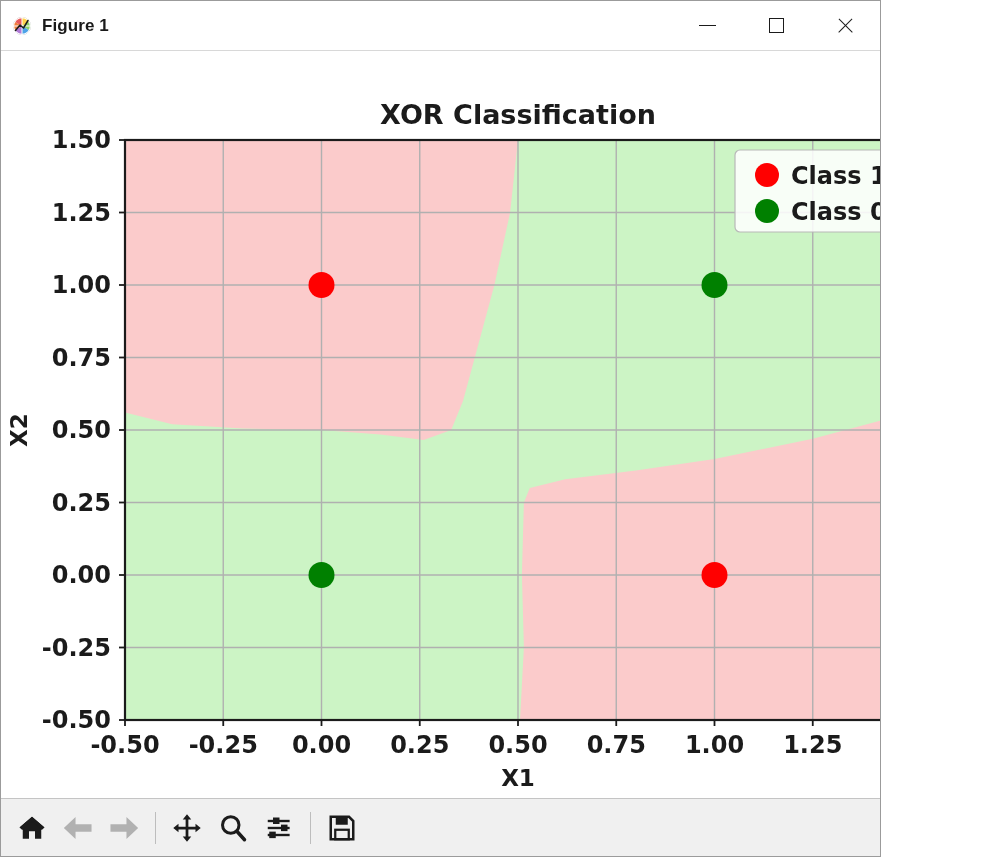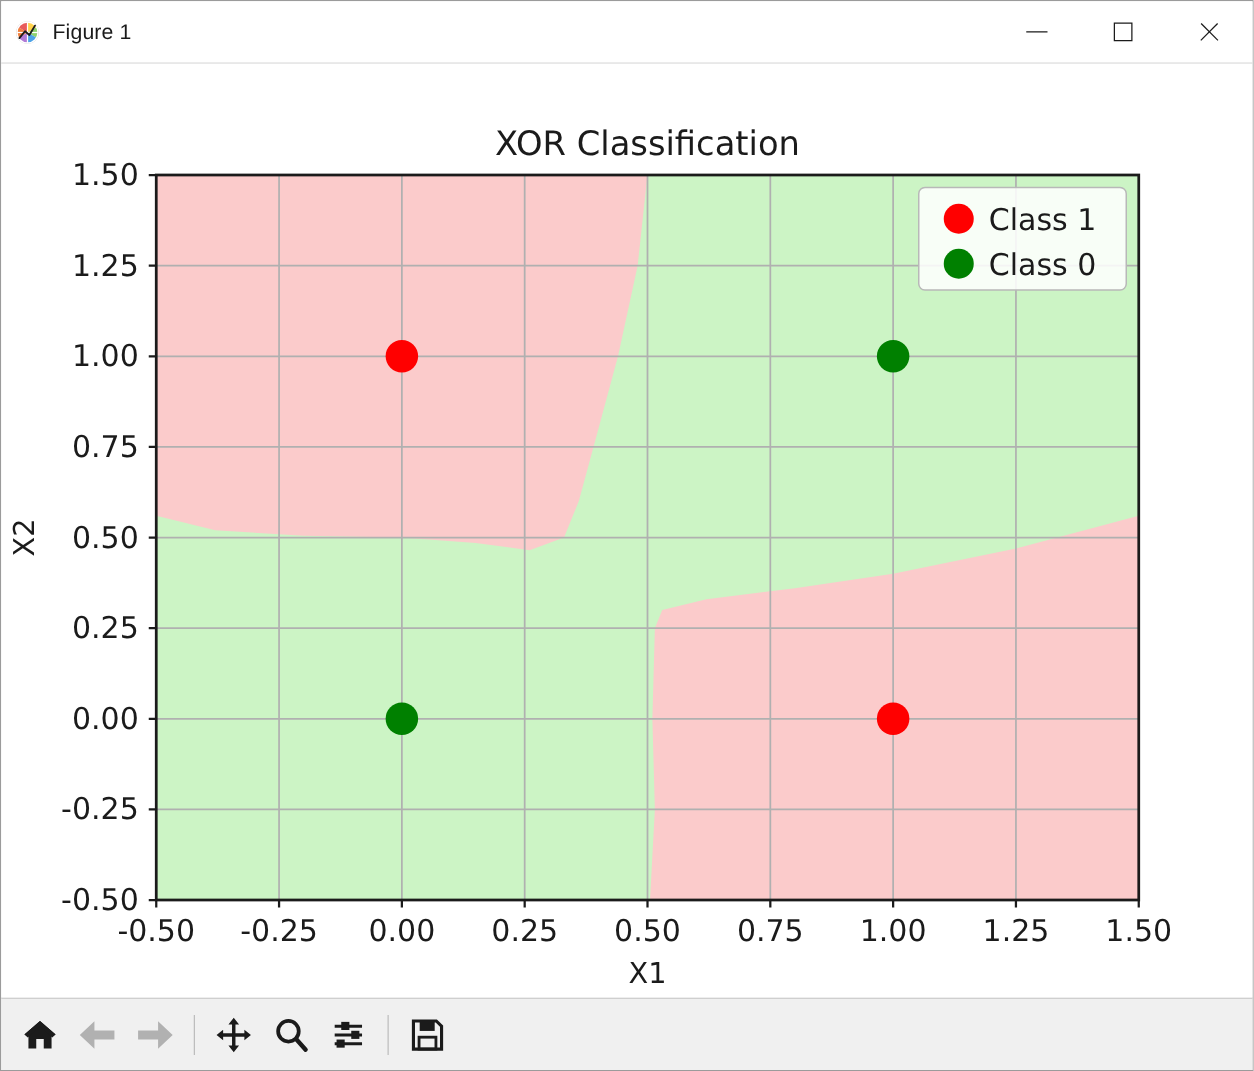--- a/index.html
+++ b/index.html
@@ -8,27 +8,28 @@
     background: #ffffff;
   }
   body {
     width: 1003px;
     height: 857px;
     font-family: "DejaVu Sans", sans-serif;
     overflow: hidden;
   }
   .window {
     position: relative;
-    width: 1003px;
+    width: 881px;
     height: 857px;
     box-sizing: border-box;
     border: 1px solid #9b9b9b;
     background: #ffffff;
     display: flex;
     flex-direction: column;
+    font-weight: bold;
   }
   
   .titlebar {
     height: 49px;
     flex: 0 0 49px;
     background: #ffffff;
     display: flex;
     align-items: center;
     border-bottom: 1px solid #d8d8d8;
     position: relative;

